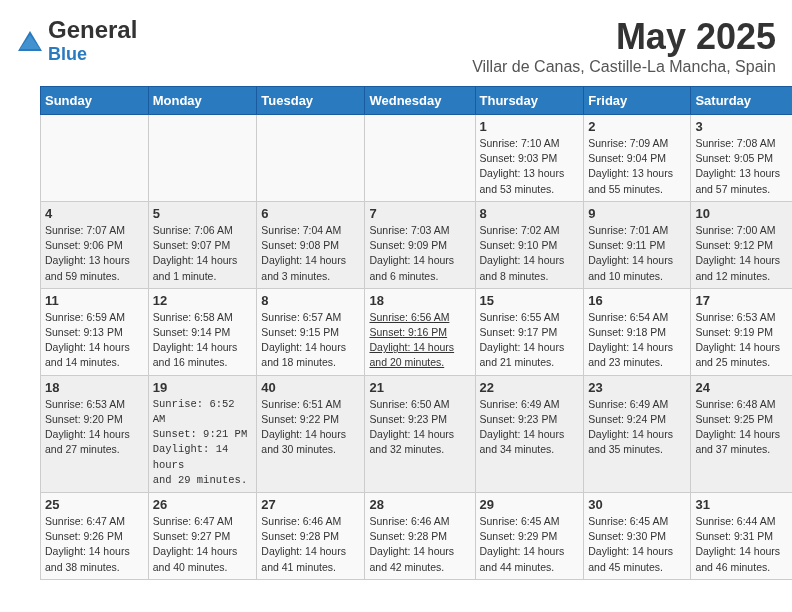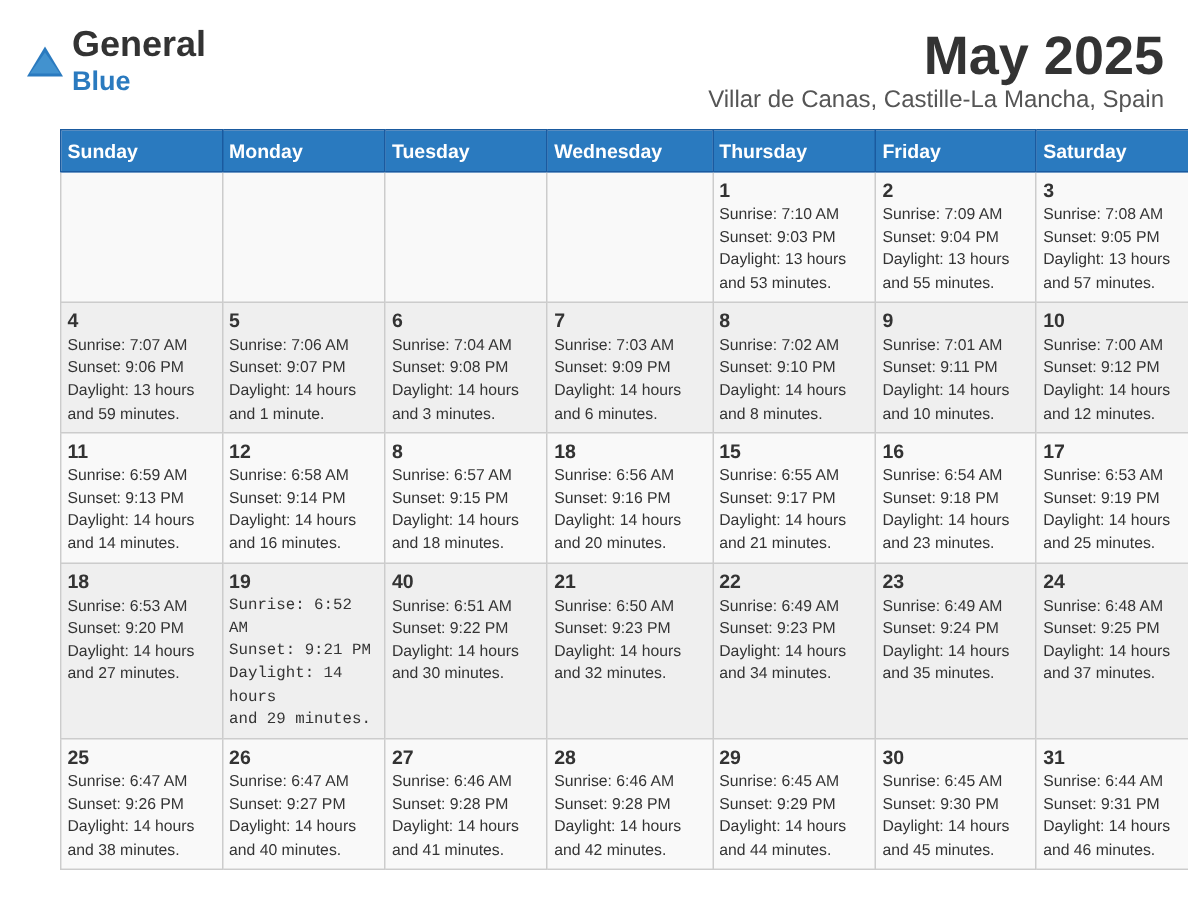--- a/index.html
+++ b/index.html
@@ -210,21 +210,21 @@
         </td>
         <td>
           <span class="day-num">8</span>
           <div class="day-info" style="white-space: pre-line;">Sunrise: 6:57 AM
 Sunset: 9:15 PM
 Daylight: 14 hours
 and 18 minutes.</div>
         </td>
         <td>
           <span class="day-num">18</span>
-          <div class="day-info" style="white-space: pre-line;">Sunrise: 6:56 AM
+          <div class="day-info" style="white-space: pre-line; text-decoration: underline;">Sunrise: 6:56 AM
 Sunset: 9:16 PM
 Daylight: 14 hours
 and 20 minutes.</div>
         </td>
         <td>
           <span class="day-num">15</span>
           <div class="day-info" style="white-space: pre-line;">Sunrise: 6:55 AM
 Sunset: 9:17 PM
 Daylight: 14 hours
 and 21 minutes.</div>

